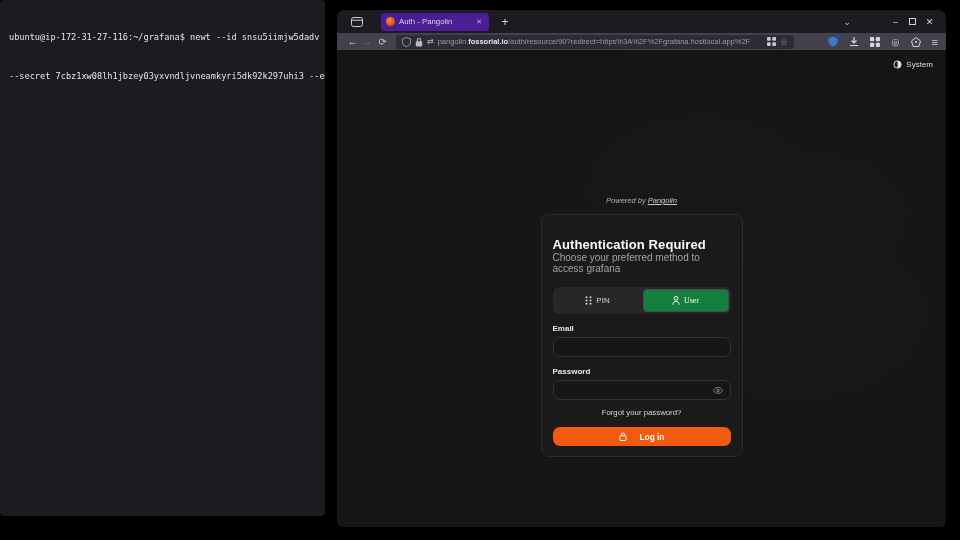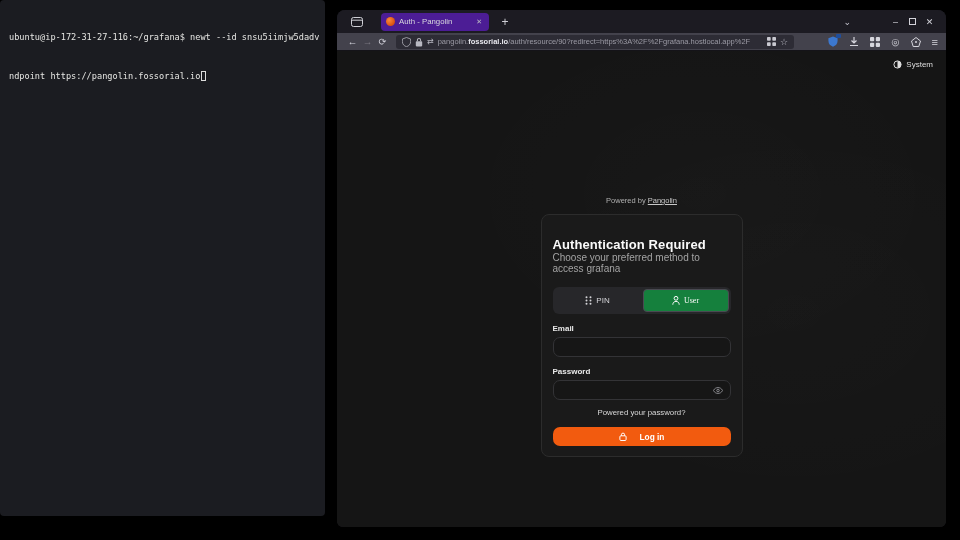--- a/index.html
+++ b/index.html
@@ -52,21 +52,21 @@
 
   .content { position:relative; height:476px; background:#151515;
     background-image:radial-gradient(ellipse 300px 200px at 75% 55%, rgba(255,255,255,0.012), transparent),
       radial-gradient(ellipse 260px 180px at 60% 30%, rgba(255,255,255,0.01), transparent); }
 
   .theme-toggle { position:absolute; top:9px; right:13px; display:flex; align-items:center;
     gap:4px; color:#dedede; font-size:8px; }
 
   .auth-col { position:absolute; top:145px; left:0; right:0;
     display:flex; flex-direction:column; align-items:center; }
-  .powered { font-size:7.5px; color:#b0b0b0; margin-bottom:9px; }
+  .powered { font-size:7.5px; color:#b0b0b0; margin-bottom:9px;font-style:italic; }
   .powered a { color:#c8c8c8; text-decoration:underline; }
 
   .card { width:202px; background:#1a1a1a; border:1px solid #2c2c2c; border-radius:8px;
     padding:22px 11px 10px; }
   .card-title { font-size:13px; font-weight:bold; color:#fafafa; letter-spacing:.1px; }
   .card-sub { font-size:10px; color:#a3a3a3; }
 
   .seg-tabs { margin-top:13px; height:27px; background:#27272a; border-radius:6px;
     padding:2px; display:grid; grid-template-columns:1fr 1fr; gap:2px; }
   .seg { display:flex; align-items:center; justify-content:center; gap:4px;
@@ -88,21 +88,21 @@
 
   svg { display:block; }
 </style>
 </head>
 <body>
 
 <div class="desktop">
 
   <div class="terminal">
     <div>ubuntu@ip-172-31-27-116:~/grafana$ newt --id snsu5iimjw5dadv</div>
-    <div><span>ndpoint https://pangolin.fossorial.io</span><span class="term-cursor"></span></div>
+    <div>--secret 7cbz1xw08lh1jbzey03yxvndljvneamkyri5dk92k297uhi3 --e</div>
   </div>
 
   <div class="browser">
 
     <div class="tabbar">
       <div class="ffview">
         <svg width="12" height="10" viewBox="0 0 12 10">
             <rect x="0.5" y="0.5" width="11" height="9" rx="2" fill="none" stroke="#cfcfd6"></rect>
             <line x1="0.5" y1="3.2" x2="11.5" y2="3.2" stroke="#cfcfd6"></line>
           </svg>
@@ -224,21 +224,21 @@
 
           <div class="fld-label">Password</div>
           <div class="fld">
             <input type="password" style="">
             <svg width="10" height="7" viewBox="0 0 12 8">
                 <path d="M0.5 4 C2 1.3 4 0.5 6 0.5 C8 0.5 10 1.3 11.5 4 C10 6.7 8 7.5 6 7.5 C4 7.5 2 6.7 0.5 4 Z" fill="none" stroke="#9a9aa0"></path>
                 <circle cx="6" cy="4" r="1.5" fill="none" stroke="#9a9aa0"></circle>
               </svg>
           </div>
 
-          <div class="forgot">Powered your password?</div>
+          <div class="forgot">Forgot your password?</div>
 
           <button class="login-btn">
             <svg width="8" height="9" viewBox="0 0 9 10">
                 <rect x="1" y="4.2" width="7" height="5.3" rx="1.2" fill="none" stroke="#fff" stroke-width="1.1"></rect>
                 <path d="M2.7 4.2 V3 a1.8 1.8 0 0 1 3.6 0 V4.2" fill="none" stroke="#fff" stroke-width="1.1"></path>
               </svg>
             <span>Log in</span>
           </button>
         </div>
       </div>

